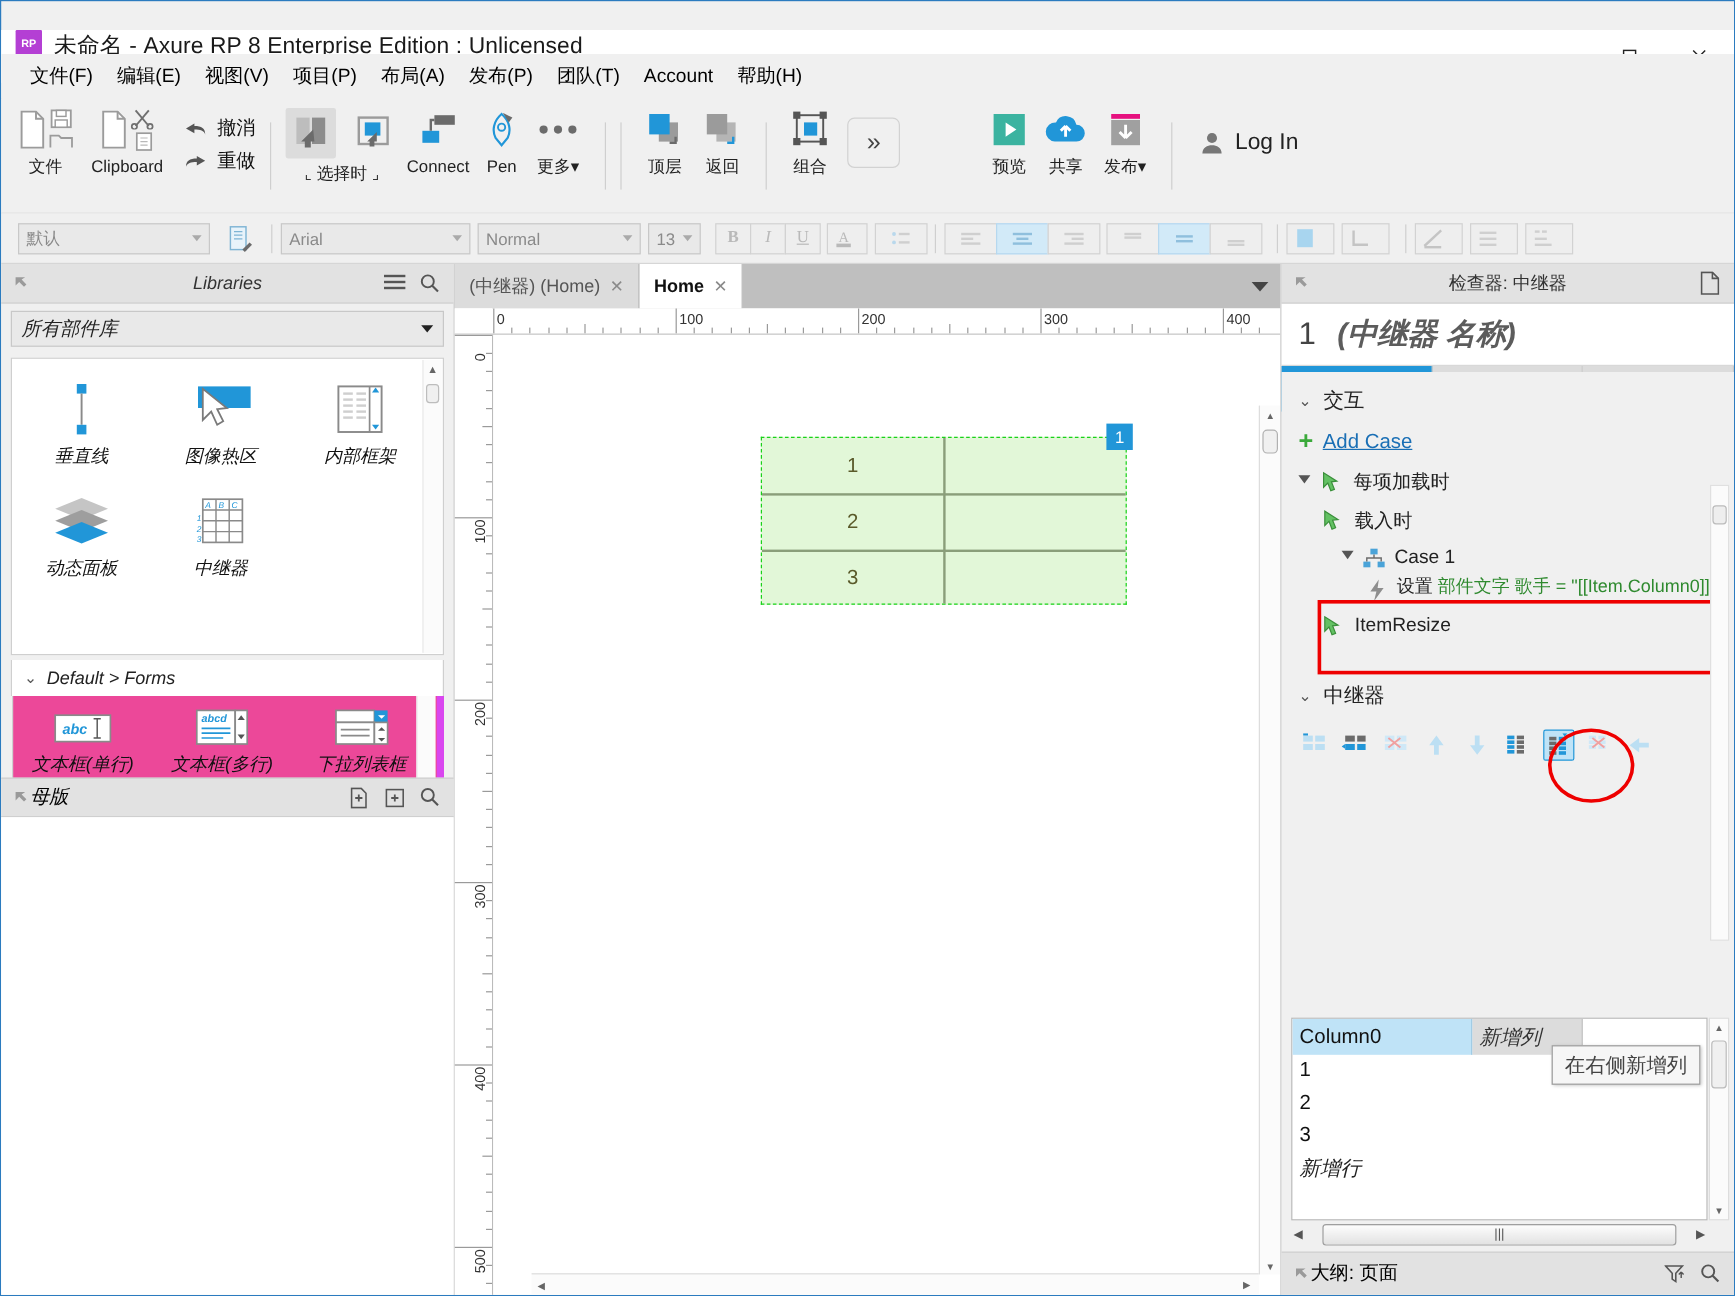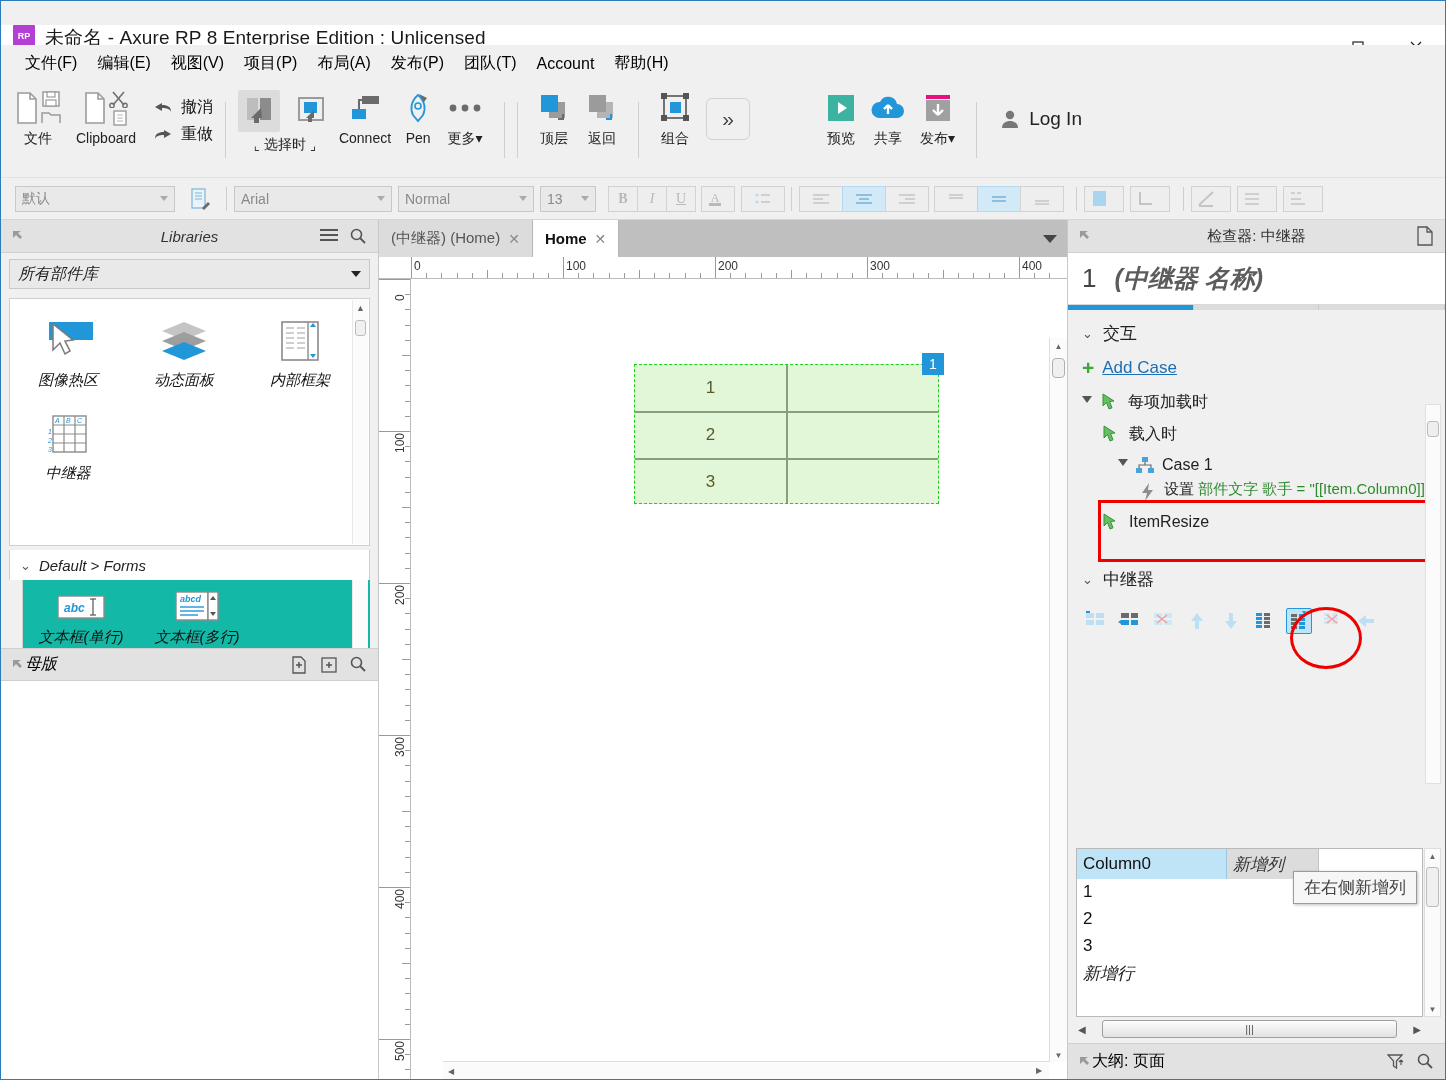--- a/index.html
+++ b/index.html
@@ -152,22 +152,22 @@
   .sc-arrow { height:16px; display:flex; align-items:center; justify-content:center; font-size:9px; color:#666;}
   .sc-thumb { margin: 4px 2px; height:16px; background:#f0f0f0; border:1px solid #bdbdbd; border-radius:3px;}
 
   .sect-hdr {
     position:absolute; left:8px; right:8px; top:330px; height:30px;
     display:flex; align-items:center; gap:8px; font-size:15px; color:#222;
     background:#fff; border-left:1px solid #cfcfcf; border-right:1px solid #cfcfcf;
     padding-left:10px;
   }
   .forms-body {
-    position:absolute; left:21px; right:8px; top:360px; height:95px; background:#14b8a6;
-    border-left:1px solid #cfcfcf; border-right:1px solid #d946ef; border-bottom:1px solid #cfcfcf;
+    position:absolute; left:9px; right:8px; top:360px; height:95px; background:#ec4899;
+    border-left:1px solid #cfcfcf; border-right:6px solid #d946ef; border-bottom:1px solid #cfcfcf;
     overflow:hidden;
   }
   .forms-scroll { position:absolute; right:1px; top:0; bottom:0; width:16px; background:#fbfbfb; border-left:1px solid #e8e8e8;}
 
   .masters-head {
     position:absolute; left:0; right:0; top:428px; height:33px; background:#e2e2e2;
     display:flex; align-items:center; border-top:1px solid #cfcfcf; border-bottom:1px solid #cfcfcf;
   }
   .masters-body { position:absolute; left:0; right:0; top:461px; bottom:0; background:#fff; }
 
@@ -581,21 +581,21 @@
     <div class="fb-sep"></div>
 
     <div class="fb-combo" style="width:158px;">
       <span>Arial</span>
       <span class="cr"></span>
     </div>
     <div class="fb-combo" style="width:136px;">
       <span>Normal</span>
       <span class="cr"></span>
     </div>
-    <div class="fb-combo" style="width:56px;">
+    <div class="fb-combo" style="width:44px;">
       <span>13</span>
       <span class="cr"></span>
     </div>
 
     <div class="fb-grp" style="margin-left:6px;">
       <div class="fb-btn" style="font-weight:bold;font-family:'Liberation Serif',serif;">B</div>
       <div class="fb-btn" style="font-style:italic;font-family:'Liberation Serif',serif;">I</div>
       <div class="fb-btn" style="text-decoration:underline;font-family:'Liberation Serif',serif;">U</div>
     </div>
 
@@ -732,38 +732,37 @@
 
     <div class="lib-select">
       <span>所有部件库</span>
       <span class="caret-dn" style="border-top-color:#222;"></span>
     </div>
 
     <div class="lib-body">
       <div class="widget-grid">
         <div class="widget">
           <div class="widget-ic">
+            <svg class="ic" width="20" height="46" viewBox="0 0 20 46">
+              <rect x="6" y="2" width="8" height="8" fill="#2196d8"></rect>
+              <line x1="10" y1="10" x2="10" y2="36" stroke="#8a8a8a" stroke-width="1.6"></line>
+              <rect x="6" y="36" width="8" height="8" fill="#2196d8"></rect>
+            </svg>
+          </div>
+          <div class="widget-lb">垂直线</div>
+        </div>
+        <div class="widget">
+          <div class="widget-ic">
             <svg class="ic" width="50" height="46" viewBox="0 0 50 46">
               <rect x="6" y="4" width="44" height="18" fill="#2196d8"></rect>
               <path d="M10 6 L10 32 L17 25 L22 36 L27 33 L22 23 L30 22 z" fill="#fff" stroke="#7a7a7a" stroke-width="1.5"></path>
             </svg>
           </div>
           <div class="widget-lb">图像热区</div>
         </div>
-        <div class="widget">
-          <div class="widget-ic">
-            <svg class="ic" width="52" height="46" viewBox="0 0 52 46">
-              <path d="M26 4 L48 13 L26 22 L4 13 z" fill="#c5c5c5"></path>
-              <path d="M26 14 L48 23 L26 32 L4 23 z" fill="#9e9e9e"></path>
-              <path d="M26 24 L48 33 L26 42 L4 33 z" fill="#2196d8"></path>
-            </svg>
-          </div>
-          <div class="widget-lb">动态面板</div>
-        </div>
-
         <div class="widget">
           <div class="widget-ic">
             <svg class="ic" width="44" height="44" viewBox="0 0 44 44">
               <rect x="4" y="3" width="36" height="38" fill="#fff" stroke="#8a8a8a" stroke-width="1.6"></rect>
               <line x1="30" y1="3" x2="30" y2="41" stroke="#8a8a8a" stroke-width="1.4"></line>
               <g fill="#cfcfcf">
                 <rect x="8" y="8" width="8" height="2"></rect>
                   <rect x="19" y="8" width="8" height="2"></rect>
                 <rect x="8" y="13" width="8" height="2"></rect>
                   <rect x="19" y="13" width="8" height="2"></rect>
@@ -772,20 +771,31 @@
                 <rect x="8" y="23" width="8" height="2"></rect>
                   <rect x="19" y="23" width="8" height="2"></rect>
                 <rect x="8" y="28" width="8" height="2"></rect>
                   <rect x="19" y="28" width="8" height="2"></rect>
               </g>
               <path d="M32 8 l3 -4 l3 4 z" fill="#2196d8"></path>
               <path d="M32 35 l3 4 l3 -4 z" fill="#2196d8"></path>
             </svg>
           </div>
           <div class="widget-lb">内部框架</div>
+        </div>
+
+        <div class="widget">
+          <div class="widget-ic">
+            <svg class="ic" width="52" height="46" viewBox="0 0 52 46">
+              <path d="M26 4 L48 13 L26 22 L4 13 z" fill="#c5c5c5"></path>
+              <path d="M26 14 L48 23 L26 32 L4 23 z" fill="#9e9e9e"></path>
+              <path d="M26 24 L48 33 L26 42 L4 33 z" fill="#2196d8"></path>
+            </svg>
+          </div>
+          <div class="widget-lb">动态面板</div>
         </div>
         <div class="widget">
           <div class="widget-ic">
             <svg class="ic" width="44" height="44" viewBox="0 0 44 44">
               <text x="9" y="11" font-size="7" fill="#2196d8" font-family="Liberation Sans, sans-serif">A</text>
               <text x="20" y="11" font-size="7" fill="#2196d8" font-family="Liberation Sans, sans-serif">B</text>
               <text x="31" y="11" font-size="7" fill="#2196d8" font-family="Liberation Sans, sans-serif">C</text>
               <text x="2" y="22" font-size="7" fill="#2196d8" font-family="Liberation Sans, sans-serif">1</text>
               <text x="2" y="31" font-size="7" fill="#2196d8" font-family="Liberation Sans, sans-serif">2</text>
               <text x="2" y="40" font-size="7" fill="#2196d8" font-family="Liberation Sans, sans-serif">3</text>

